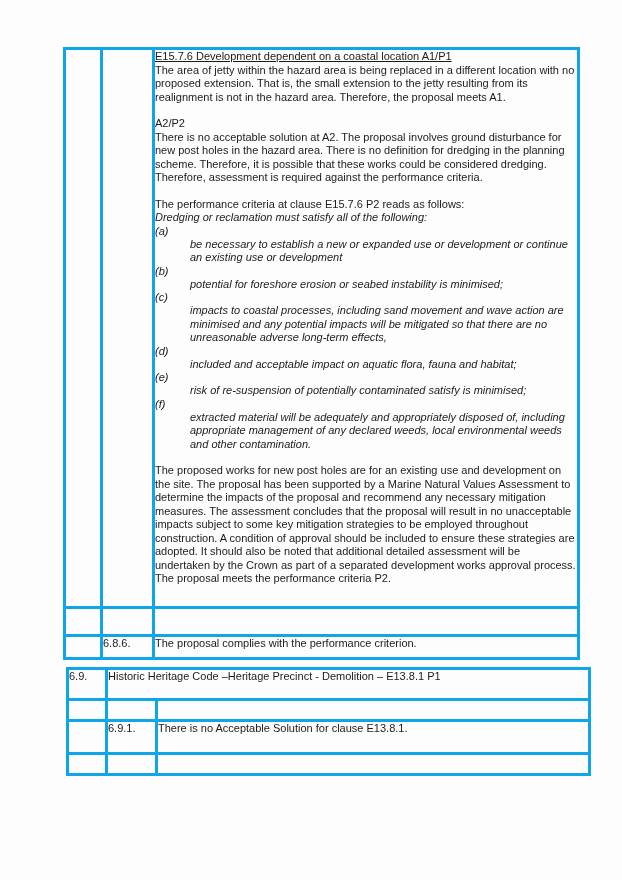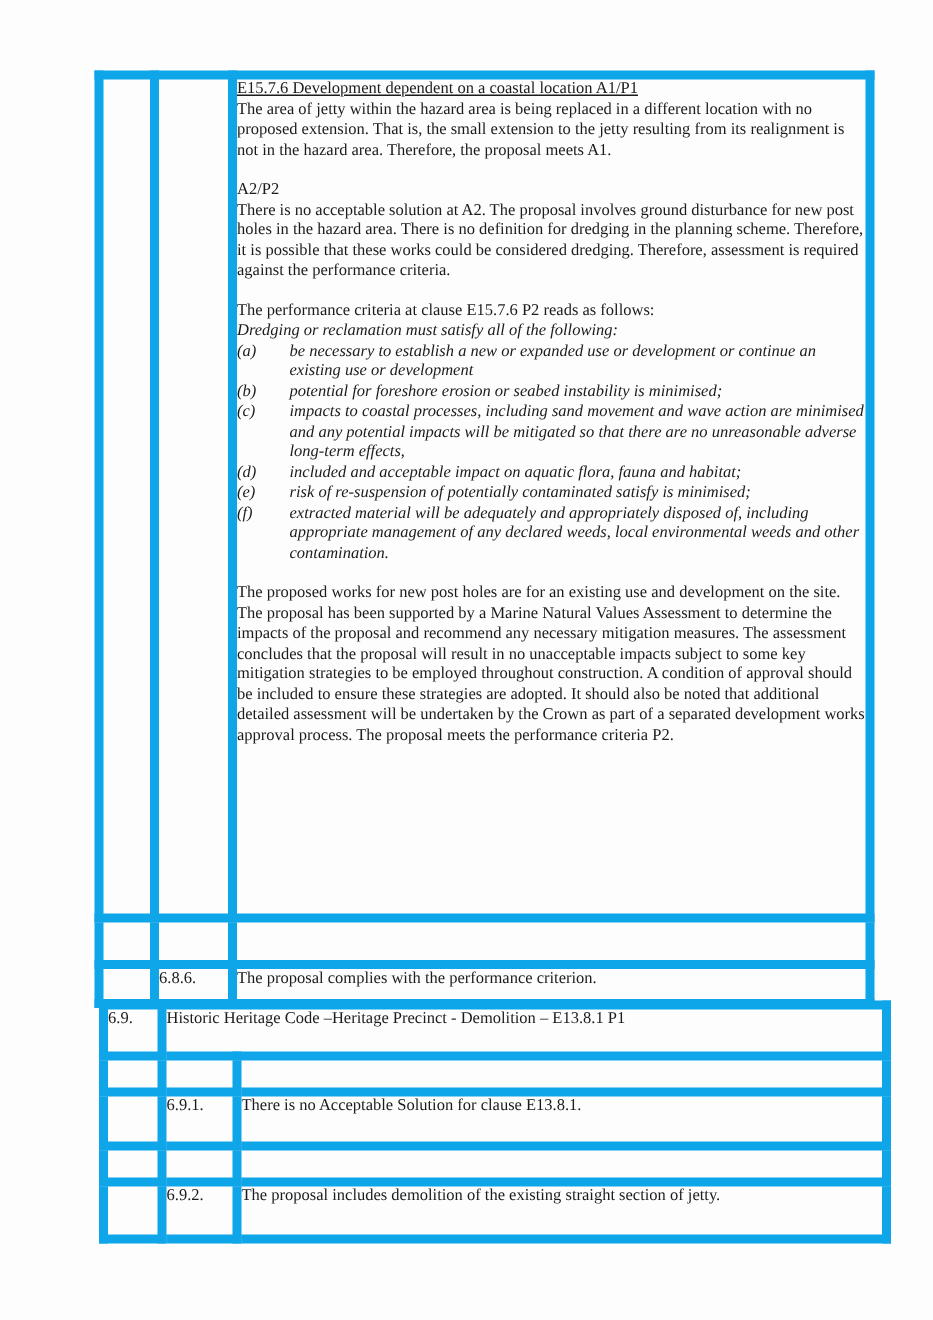--- a/index.html
+++ b/index.html
@@ -10,47 +10,46 @@
     font-family:"Liberation Sans", sans-serif;
     color:#1b1b1b;
     overflow:hidden;
   }
   table.doc {
     position:absolute;
     border-collapse:collapse;
     table-layout:fixed;
   }
   table.doc td {
-    border:6px solid #0ea5e9;
+    border:3px solid #0ea5e9;
     vertical-align:top;
     padding:0;
     font-size:11px;
     line-height:13.5px;
     overflow:hidden;
-    font-family:Liberation Serif, serif;
   }
   
   #t1 { left:63px; top:47px; width:514px; }
   #t1 col.c1 { width:37px; }
   #t1 col.c2 { width:52px; }
   #t1 col.c3 { width:425px; }
   
   #t2 { left:66px; top:667px; width:522px; }
   #t2 col.c1 { width:39px; }
   #t2 col.c2 { width:50px; }
   #t2 col.c3 { width:433px; }
 
   .content-cell { padding:3px 5px 0 3px; }
   .clause-heading { text-decoration:underline; }
   p.doc-p { margin:0; }
   .blank-gap { height:13px; }
   .italic { font-style:italic; }
   .crit-item { display:flex; font-style:italic; }
   .crit-item .lbl { width:35px; flex:none; }
-  .crit-item .itxt { flex:1; }
+  .crit-item .itxt { flex:1;margin-top:13px; }
 
   .num-col2 { padding:1px 0 0 12px; }
   .txt-col3 { padding:1px 5px 0 3px;margin-left:12px; }
 
   .t2-num1 { padding:6px 0 0 7px; }
   .t2-head { padding:6px 5px 0 10px;margin-top:20px; }
   .t2-num2 { padding:10px 0 0 12px; }
   .t2-txt  { padding:10px 5px 0 3px;margin-left:44px; }
 </style>
 </head>
@@ -137,21 +136,16 @@
     <tr>
       <td style="height:30px"></td>
       <td class="t2-num2">6.9.1.</td>
       <td class="t2-txt">There is no Acceptable Solution for clause E13.8.1.</td>
     </tr>
     <tr>
       <td style="height:18px"></td>
       <td></td>
       <td></td>
     </tr>
-    <tr>
-      <td style="height:32px"></td>
-      <td class="t2-num2">6.9.2.</td>
-      <td class="t2-txt">The proposal includes demolition of the existing straight section of jetty.</td>
-    </tr>
   </tbody>
     </table>
 
 </div>
 
 </body></html>

